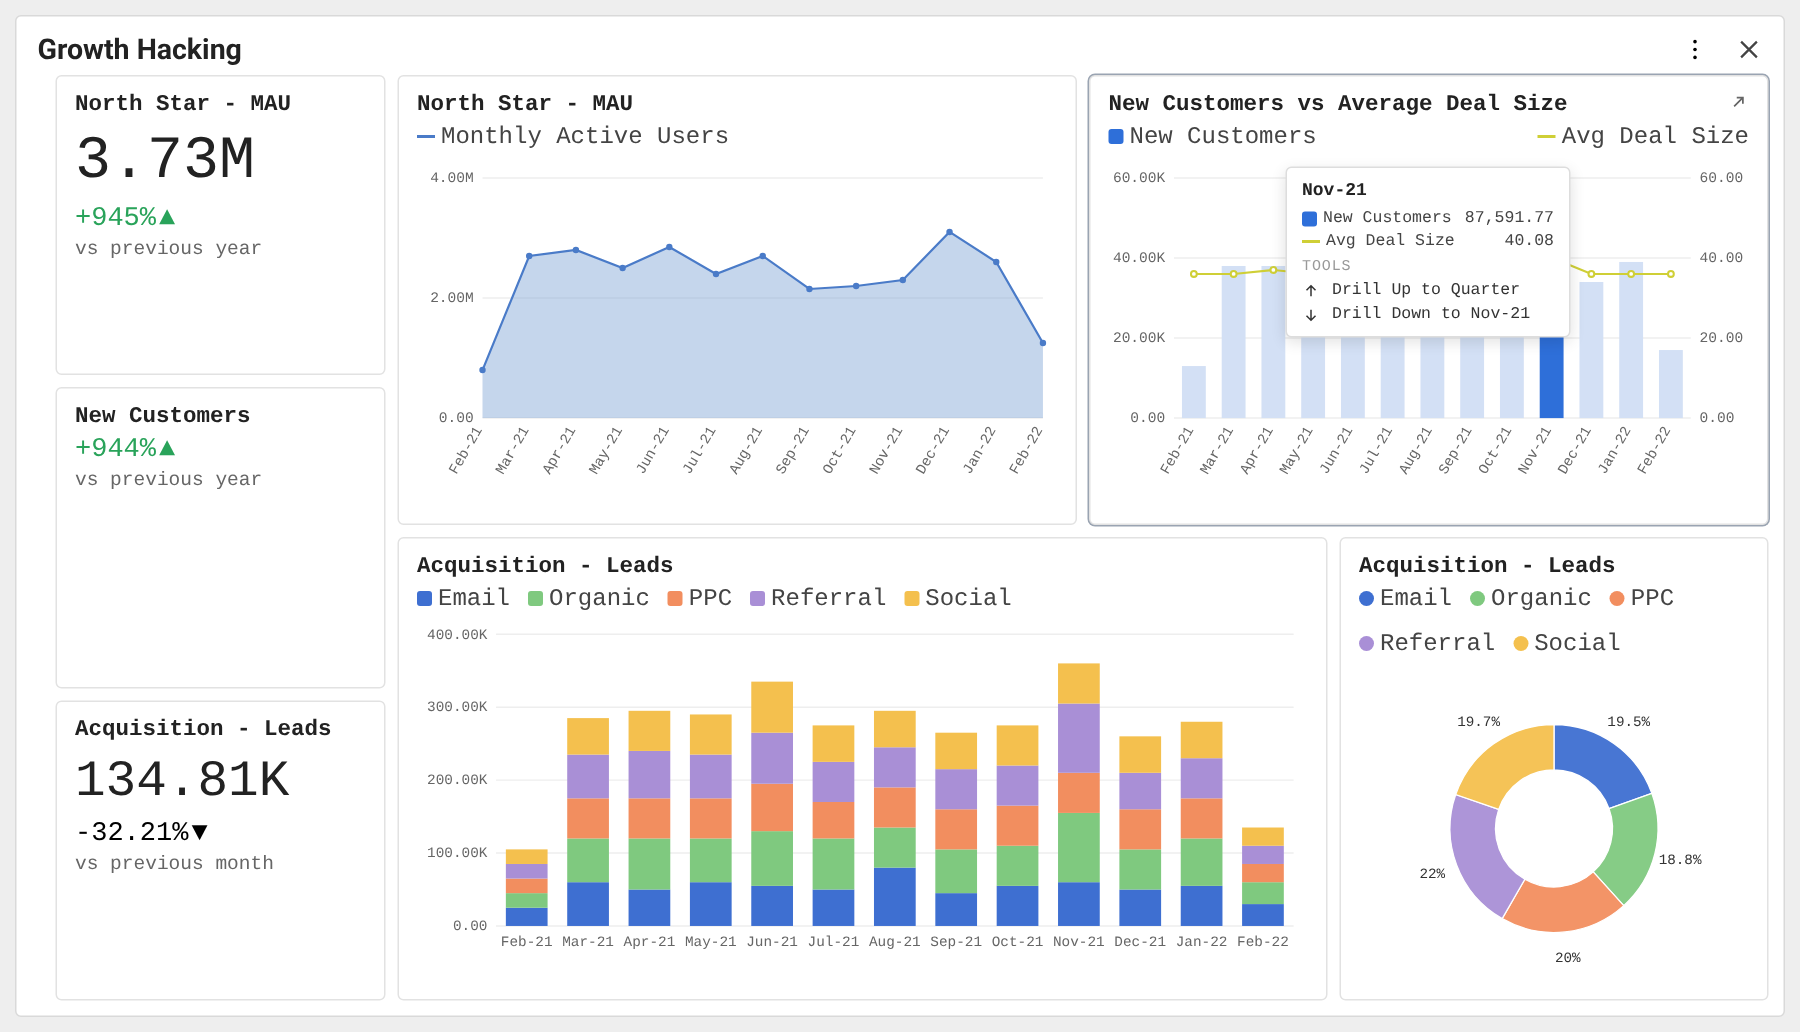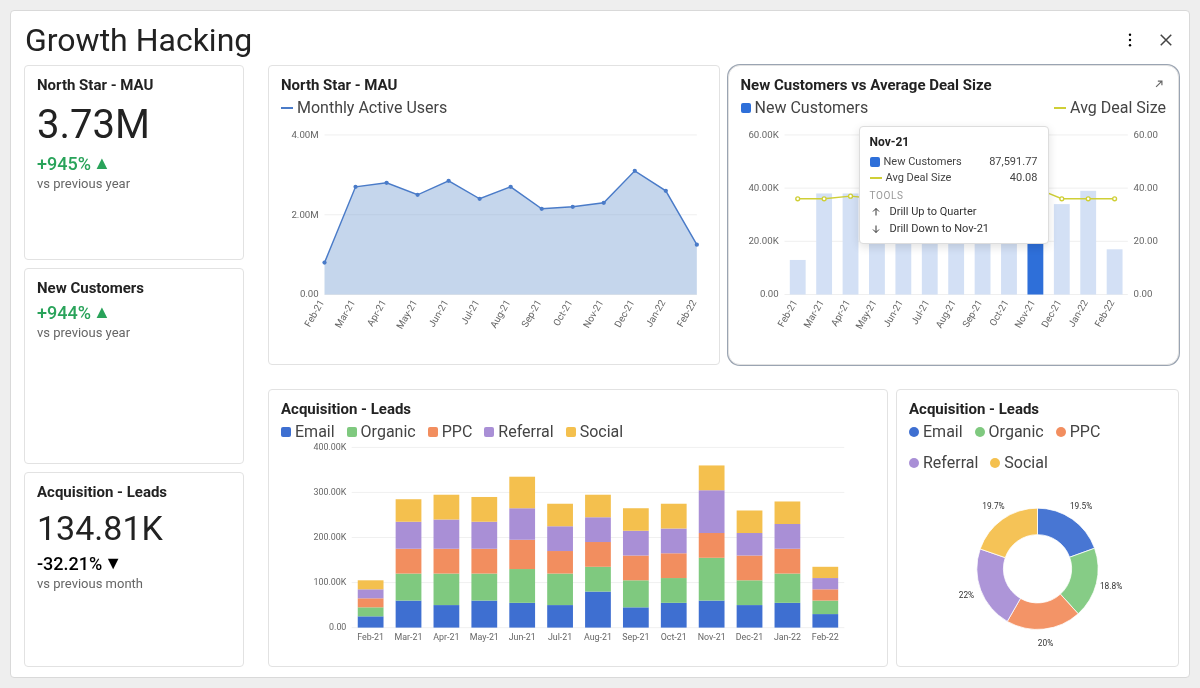--- a/index.html
+++ b/index.html
@@ -1,23 +1,23 @@
 <!DOCTYPE html>
 <html><head>
 <meta charset="utf-8">
 <style>
   * { box-sizing: border-box; }
   html, body { margin:0; padding:0; background:#eeeeee; font-family:-apple-system,BlinkMacSystemFont,"Segoe UI",Roboto,Arial,sans-serif; color:#222; }
   .page { width:1200px; height:688px; margin:0 auto; padding:10px; }
   .dashboard { width:100%; height:100%; background:#fff; border:1px solid #d9d9d9; border-radius:4px; display:flex; flex-direction:column; }
   .db-header { display:flex; align-items:center; justify-content:space-between; padding:10px 14px 6px 14px; }
-  .db-title { font-size:32px; font-weight:400; }
+  .db-title { font-size:19px; font-weight:700; }
   .db-icons { display:flex; gap:18px; align-items:center; }
   .icon { width:18px; height:18px; color:#444; cursor:pointer; }
-  .grid { flex:1; display:grid; grid-template-columns: 220px 1fr; grid-template-rows: 300px 1fr; gap:24px; padding:0 10px 10px 13px; min-height:0; }
+  .grid { flex:1; display:grid; grid-template-columns: 220px 1fr; grid-template-rows: 300px 1fr; gap:8px; padding:0 10px 10px 26px; min-height:0;font-family:Liberation Mono, monospace; }
   .leftcol { grid-row: 1 / span 2; display:flex; flex-direction:column; gap:8px; }
   .topright { display:grid; grid-template-columns: 1fr 1fr; gap:8px; min-height:0; }
   .botright { display:grid; grid-template-columns: 620px 1fr; gap:8px; min-height:0; }
   .card { border:1px solid #e2e2e2; border-radius:4px; padding:10px 12px; background:#fff; display:flex; flex-direction:column; min-height:0; }
   .card.highlight { box-shadow:0 0 0 1px #9aa4b2; }
   .card-title { font-weight:700; font-size:15px; margin-bottom:4px; }
   .kpi-val { font-size:40px; font-weight:400; line-height:1.05; margin:6px 0 6px 0; }
   .kpi-delta { font-size:18px; font-weight:500; display:flex; gap:2px; align-items:flex-end; }
   .up { color:#29a35a; }
   .down { color:#000000; }
@@ -137,21 +137,21 @@
                 <text x="269.58333333333337" y="178" class="tick" text-anchor="end" transform="rotate(-60 269.58333333333337 178)">Sep-21</text>
                 <text x="301.66666666666663" y="178" class="tick" text-anchor="end" transform="rotate(-60 301.66666666666663 178)">Oct-21</text>
                 <text x="333.75" y="178" class="tick" text-anchor="end" transform="rotate(-60 333.75 178)">Nov-21</text>
                 <text x="365.83333333333337" y="178" class="tick" text-anchor="end" transform="rotate(-60 365.83333333333337 178)">Dec-21</text>
                 <text x="397.91666666666663" y="178" class="tick" text-anchor="end" transform="rotate(-60 397.91666666666663 178)">Jan-22</text>
                 <text x="430" y="178" class="tick" text-anchor="end" transform="rotate(-60 430 178)">Feb-22</text>
               </g>
         </svg>
       </div>
 
-      <div class="card highlight" style="position:relative;border-radius:12px;">
+      <div class="card highlight" style="position:relative;">
         <div class="card-head">
           <div class="card-title">New Customers vs Average Deal Size</div>
           <span class="popout"><svg viewBox="0 0 24 24" width="14" height="14" stroke="currentColor" stroke-width="2" fill="none">
                   <path d="M7 17 L17 7 M10 7 H17 V14"></path>
                 </svg></span>
         </div>
         <div class="legend sp">
           <span class="lg">
                 <span class="chip" style="background:#2e6fd9"></span>
                 <span>New Customers</span>

